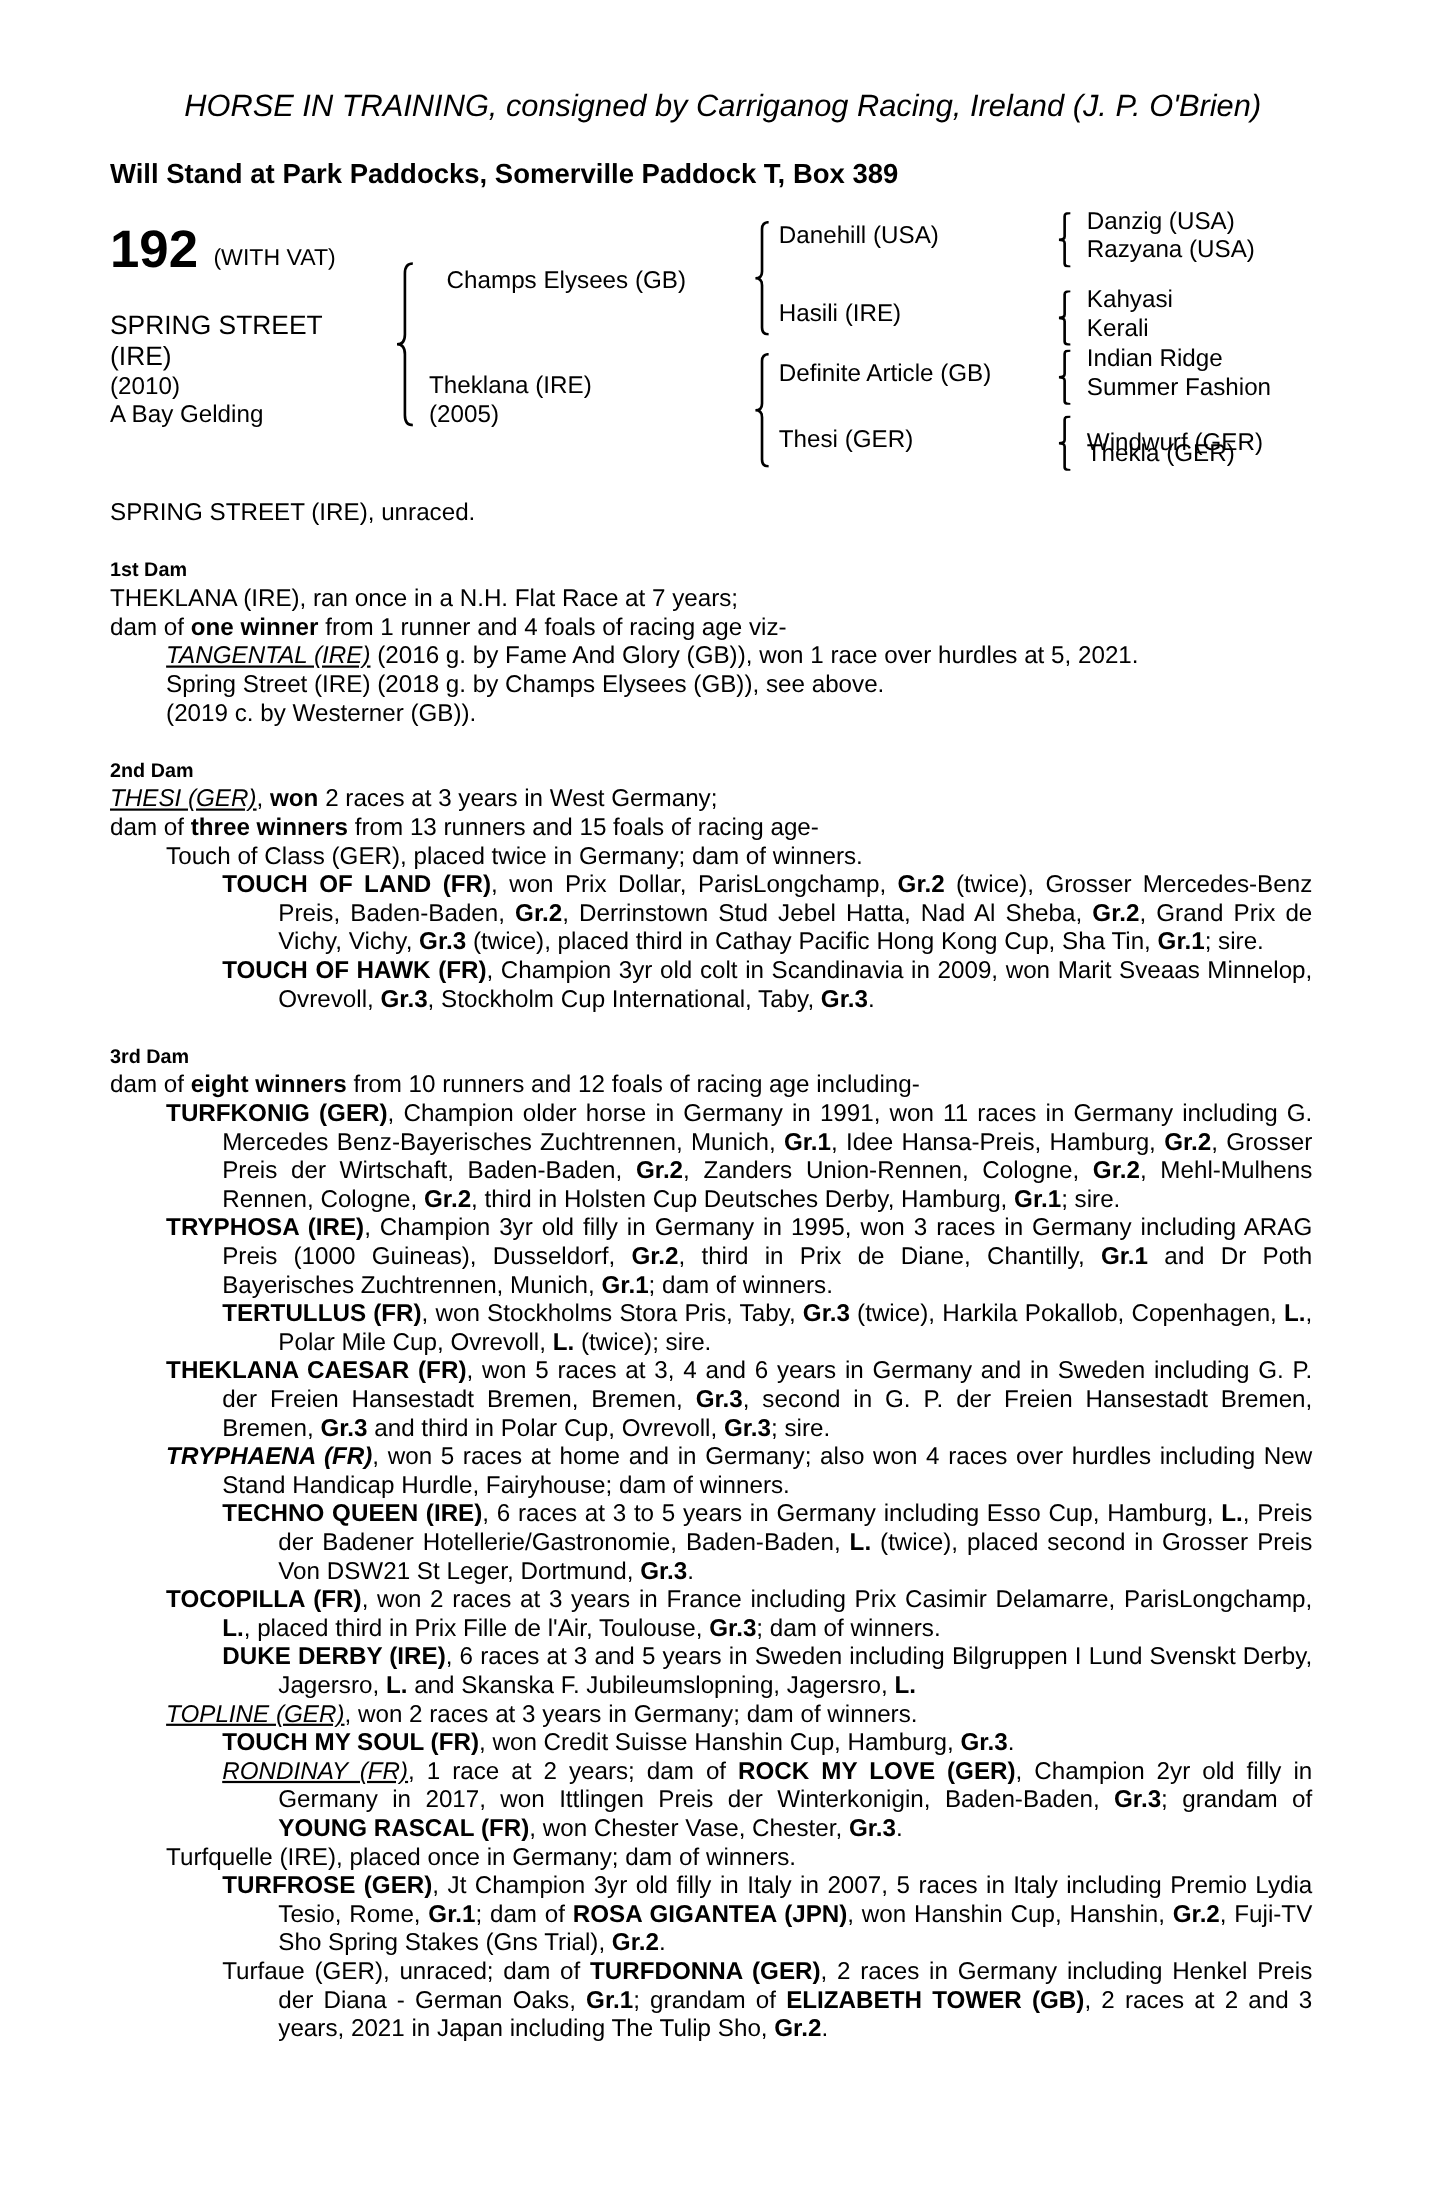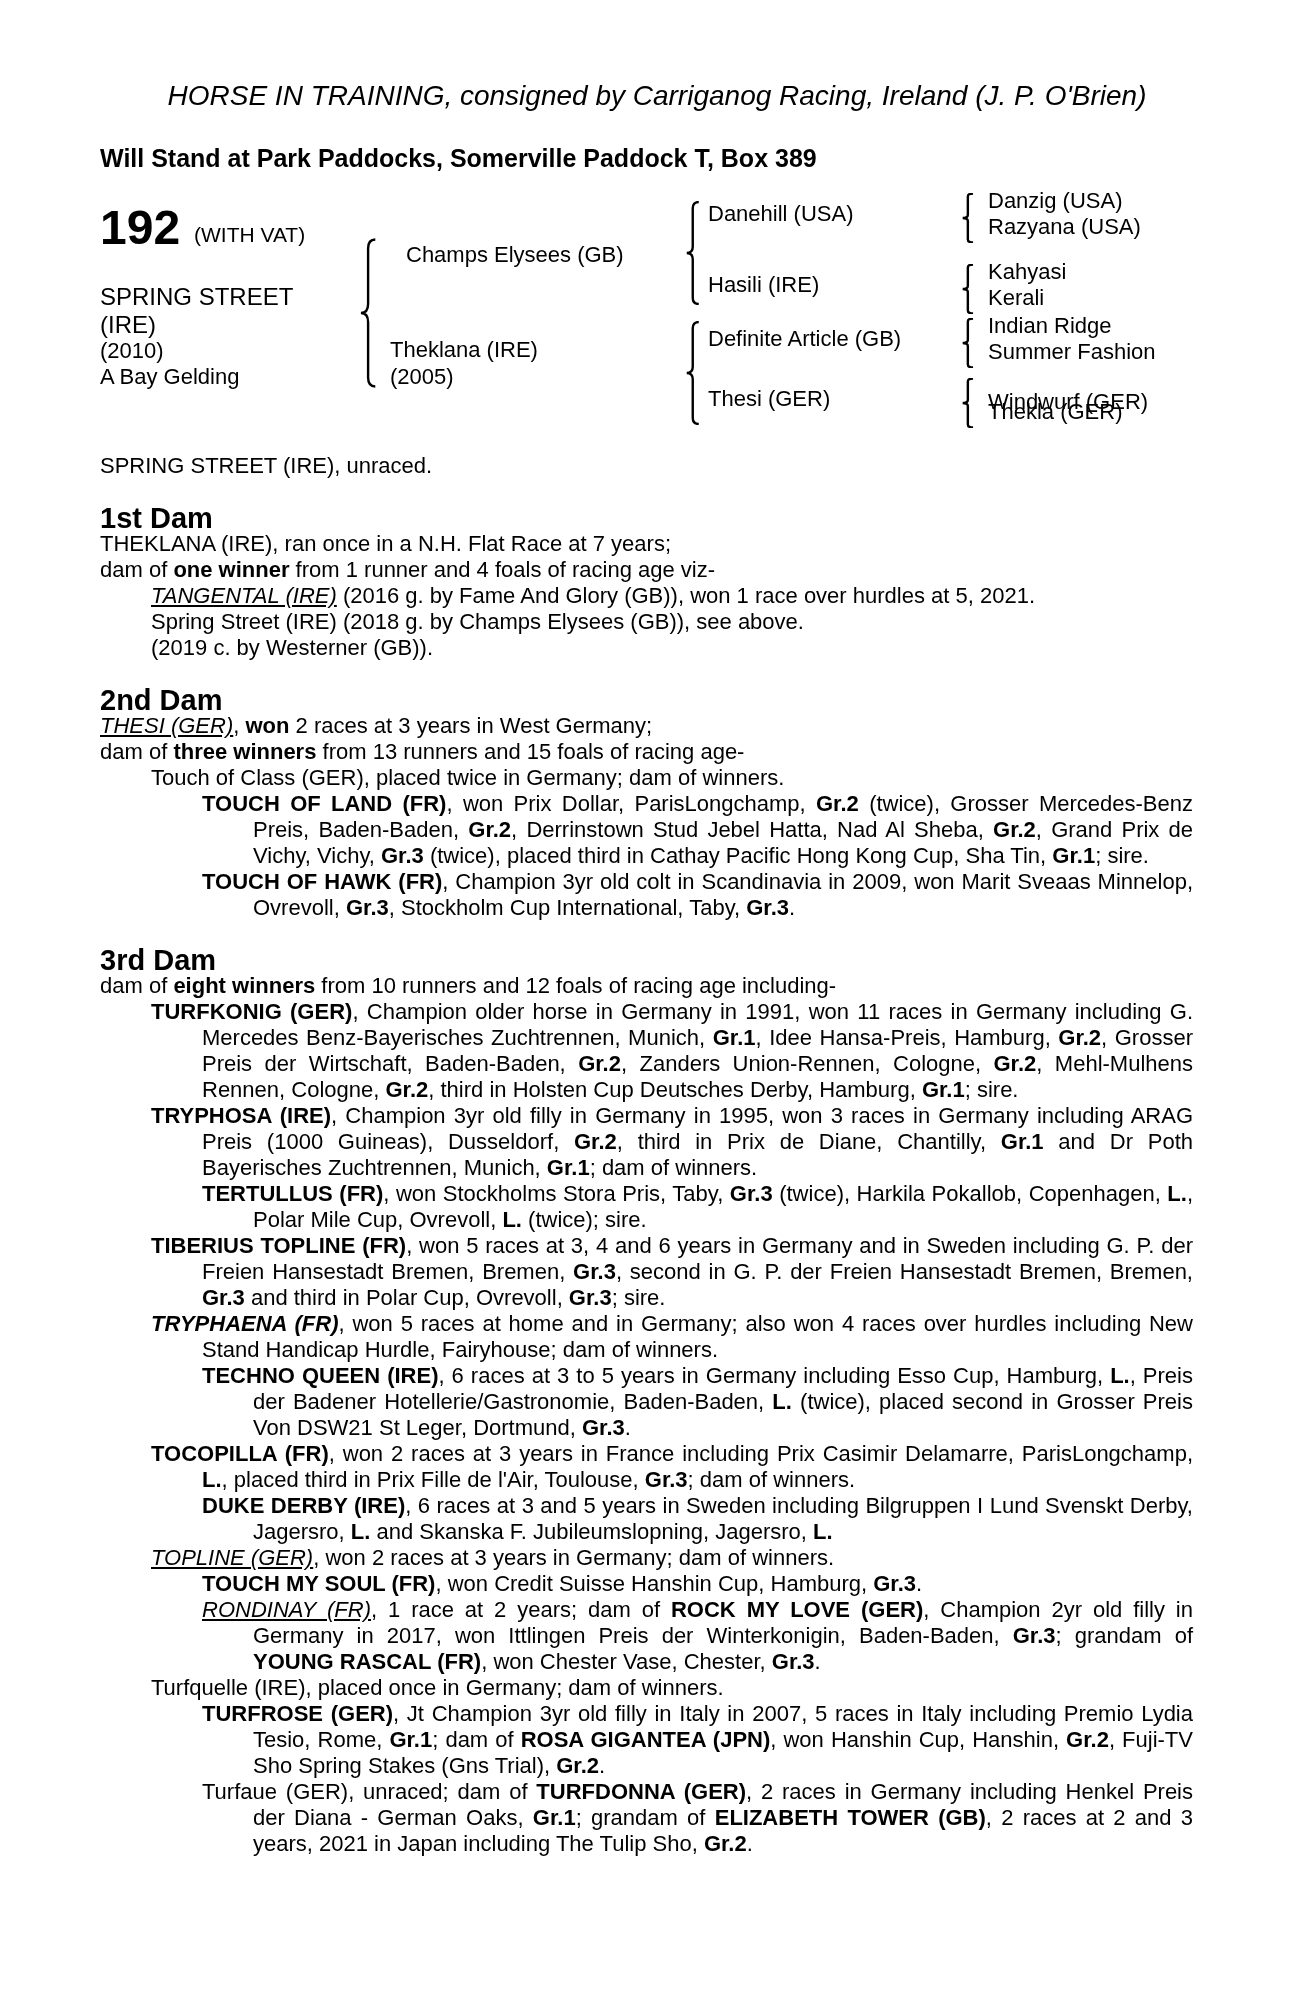--- a/index.html
+++ b/index.html
@@ -48,21 +48,21 @@
   .br-gg0 { left:962px; top:193px; width:13px; height:50px; }
   .br-gg1 { left:962px; top:264px; width:13px; height:50px; }
   .br-gg2 { left:962px; top:318px; width:13px; height:50px; }
   .br-gg3 { left:962px; top:378px; width:13px; height:50px; }
   
   .bodytext {
     position:absolute; left:100px; top:453px; width:1093px;
     font-size:22px; line-height:26px;
   }
   .bodytext p { margin:0; }
-  .damhdr { font-size:29px; line-height:26px; font-weight:bold; margin:26px 0 0 0; }
+  .damhdr { font-size:18px; line-height:26px; font-weight:bold; margin:26px 0 0 0; }
   .just { text-align:justify; }
   .lvl1 { padding-left:102px; text-indent:-51px; }
   .lvl2 { padding-left:153px; text-indent:-51px; }
   .b { font-weight:bold; }
   .i { font-style:italic;text-decoration:underline; }
   .bi { font-weight:bold; font-style:italic; }
 </style>
 </head>
 <body>
 
@@ -134,21 +134,21 @@
         <p class=""><span class="i">THESI (GER)</span>, <span class="b">won</span> 2 races at 3 years in West Germany;</p>
         <p class="">dam of <span class="b">three winners</span> from 13 runners and 15 foals of racing age-</p>
         <p class="lvl1 ">Touch of Class (GER), placed twice in Germany; dam of winners.</p>
         <p class="lvl2 just"><span class="b">TOUCH OF LAND (FR)</span>, won Prix Dollar, ParisLongchamp, <span class="b">Gr.2</span> (twice), Grosser Mercedes-Benz Preis, Baden-Baden, <span class="b">Gr.2</span>, Derrinstown Stud Jebel Hatta, Nad Al Sheba, <span class="b">Gr.2</span>, Grand Prix de Vichy, Vichy, <span class="b">Gr.3</span> (twice), placed third in Cathay Pacific Hong Kong Cup, Sha Tin, <span class="b">Gr.1</span>; sire.</p>
         <p class="lvl2 just"><span class="b">TOUCH OF HAWK (FR)</span>, Champion 3yr old colt in Scandinavia in 2009, won Marit Sveaas Minnelop, Ovrevoll, <span class="b">Gr.3</span>, Stockholm Cup International, Taby, <span class="b">Gr.3</span>.</p>
         <h3 class="damhdr">3rd Dam</h3>
         <p class="">dam of <span class="b">eight winners</span> from 10 runners and 12 foals of racing age including-</p>
         <p class="lvl1 just"><span class="b">TURFKONIG (GER)</span>, Champion older horse in Germany in 1991, won 11 races in Germany including G. Mercedes Benz-Bayerisches Zuchtrennen, Munich, <span class="b">Gr.1</span>, Idee Hansa-Preis, Hamburg, <span class="b">Gr.2</span>, Grosser Preis der Wirtschaft, Baden-Baden, <span class="b">Gr.2</span>, Zanders Union-Rennen, Cologne, <span class="b">Gr.2</span>, Mehl-Mulhens Rennen, Cologne, <span class="b">Gr.2</span>, third in Holsten Cup Deutsches Derby, Hamburg, <span class="b">Gr.1</span>; sire.</p>
         <p class="lvl1 just"><span class="b">TRYPHOSA (IRE)</span>, Champion 3yr old filly in Germany in 1995, won 3 races in Germany including ARAG Preis (1000 Guineas), Dusseldorf, <span class="b">Gr.2</span>, third in Prix de Diane, Chantilly, <span class="b">Gr.1</span> and Dr Poth Bayerisches Zuchtrennen, Munich, <span class="b">Gr.1</span>; dam of winners.</p>
         <p class="lvl2 just"><span class="b">TERTULLUS (FR)</span>, won Stockholms Stora Pris, Taby, <span class="b">Gr.3</span> (twice), Harkila Pokallob, Copenhagen, <span class="b">L.</span>, Polar Mile Cup, Ovrevoll, <span class="b">L.</span> (twice); sire.</p>
-        <p class="lvl1 just"><span class="b">TIBERIUS TOPLINE (FR)</span>, won 5 races at 3, 4 and 6 years in Germany and in Sweden including G. P. der Freien Hansestadt Bremen, Bremen, <span class="b">Gr.3</span>, second in G. P. der Freien Hansestadt Bremen, Bremen, <span class="b">Gr.3</span> and third in Polar Cup, Ovrevoll, <span class="b">Gr.3</span>; sire.</p>
+        <p class="lvl1 just"><span class="b">THEKLANA CAESAR (FR)</span>, won 5 races at 3, 4 and 6 years in Germany and in Sweden including G. P. der Freien Hansestadt Bremen, Bremen, <span class="b">Gr.3</span>, second in G. P. der Freien Hansestadt Bremen, Bremen, <span class="b">Gr.3</span> and third in Polar Cup, Ovrevoll, <span class="b">Gr.3</span>; sire.</p>
         <p class="lvl1 just"><span class="bi">TRYPHAENA (FR)</span>, won 5 races at home and in Germany; also won 4 races over hurdles including New Stand Handicap Hurdle, Fairyhouse; dam of winners.</p>
         <p class="lvl2 just"><span class="b">TECHNO QUEEN (IRE)</span>, 6 races at 3 to 5 years in Germany including Esso Cup, Hamburg, <span class="b">L.</span>, Preis der Badener Hotellerie/Gastronomie, Baden-Baden, <span class="b">L.</span> (twice), placed second in Grosser Preis Von DSW21 St Leger, Dortmund, <span class="b">Gr.3</span>.</p>
         <p class="lvl1 just"><span class="b">TOCOPILLA (FR)</span>, won 2 races at 3 years in France including Prix Casimir Delamarre, ParisLongchamp, <span class="b">L.</span>, placed third in Prix Fille de l'Air, Toulouse, <span class="b">Gr.3</span>; dam of winners.</p>
         <p class="lvl2 just"><span class="b">DUKE DERBY (IRE)</span>, 6 races at 3 and 5 years in Sweden including Bilgruppen I Lund Svenskt Derby, Jagersro, <span class="b">L.</span> and Skanska F. Jubileumslopning, Jagersro, <span class="b">L.</span></p>
         <p class="lvl1 "><span class="i">TOPLINE (GER)</span>, won 2 races at 3 years in Germany; dam of winners.</p>
         <p class="lvl2 "><span class="b">TOUCH MY SOUL (FR)</span>, won Credit Suisse Hanshin Cup, Hamburg, <span class="b">Gr.3</span>.</p>
         <p class="lvl2 just"><span class="i">RONDINAY (FR)</span>, 1 race at 2 years; dam of <span class="b">ROCK MY LOVE (GER)</span>, Champion 2yr old filly in Germany in 2017, won Ittlingen Preis der Winterkonigin, Baden-Baden, <span class="b">Gr.3</span>; grandam of <span class="b">YOUNG RASCAL (FR)</span>, won Chester Vase, Chester, <span class="b">Gr.3</span>.</p>
         <p class="lvl1 ">Turfquelle (IRE), placed once in Germany; dam of winners.</p>
         <p class="lvl2 just"><span class="b">TURFROSE (GER)</span>, Jt Champion 3yr old filly in Italy in 2007, 5 races in Italy including Premio Lydia Tesio, Rome, <span class="b">Gr.1</span>; dam of <span class="b">ROSA GIGANTEA (JPN)</span>, won Hanshin Cup, Hanshin, <span class="b">Gr.2</span>, Fuji-TV Sho Spring Stakes (Gns Trial), <span class="b">Gr.2</span>.</p>
         <p class="lvl2 just">Turfaue (GER), unraced; dam of <span class="b">TURFDONNA (GER)</span>, 2 races in Germany including Henkel Preis der Diana - German Oaks, <span class="b">Gr.1</span>; grandam of <span class="b">ELIZABETH TOWER (GB)</span>, 2 races at 2 and 3 years, 2021 in Japan including The Tulip Sho, <span class="b">Gr.2</span>.</p>

